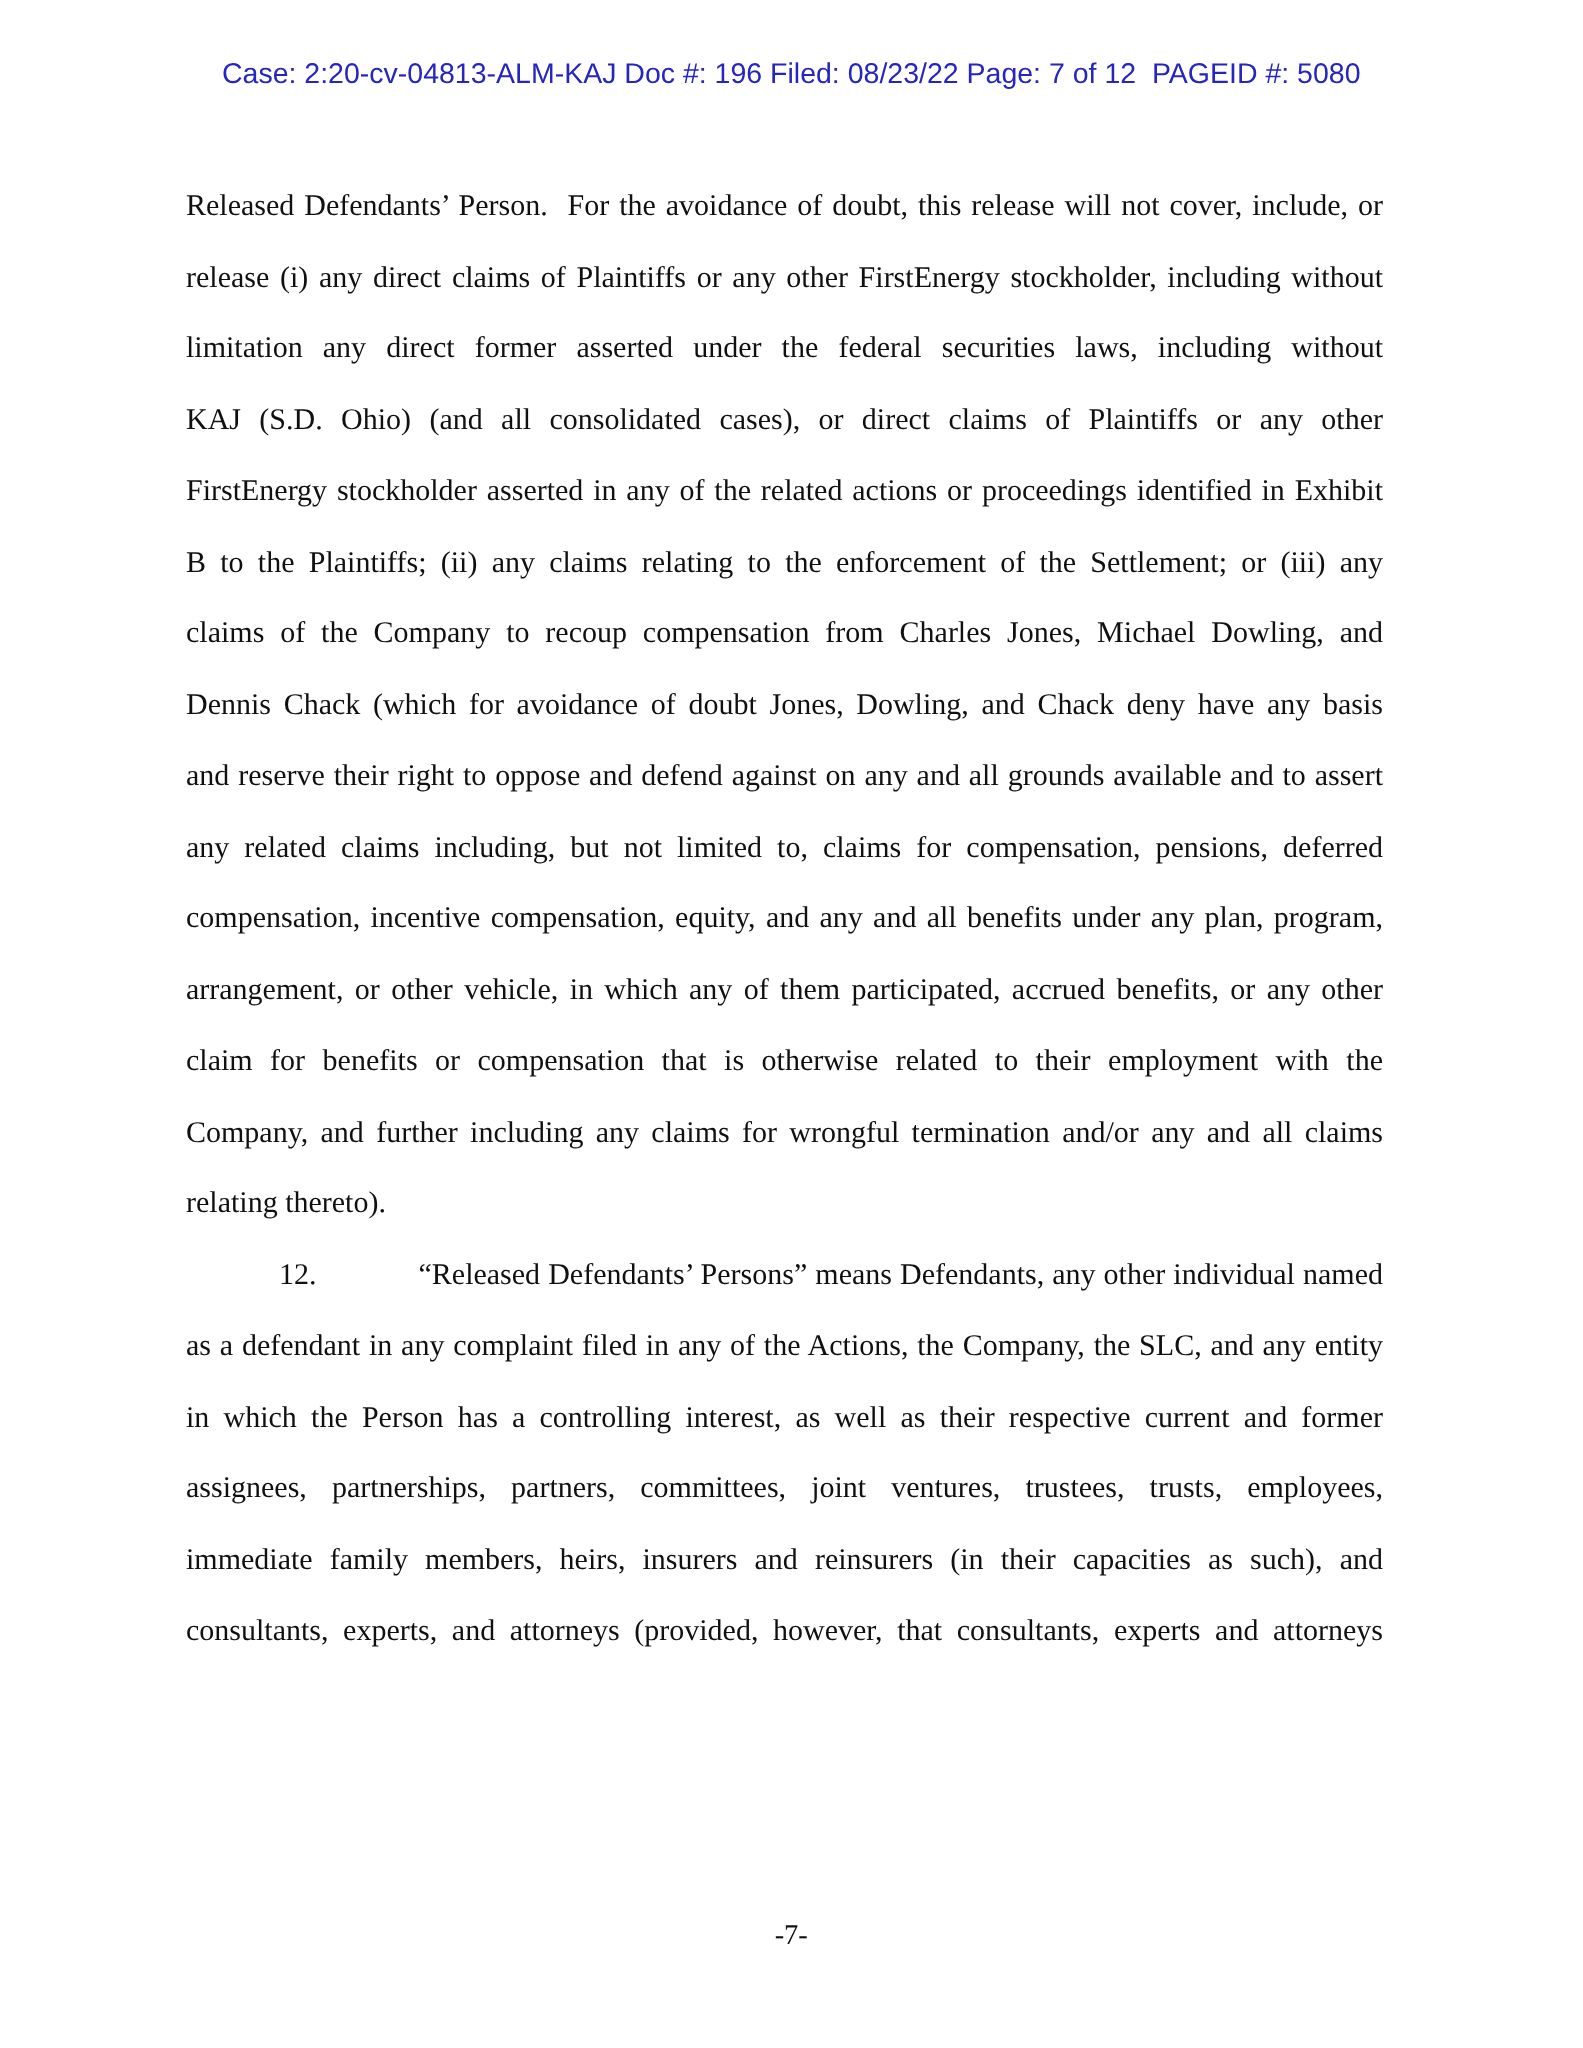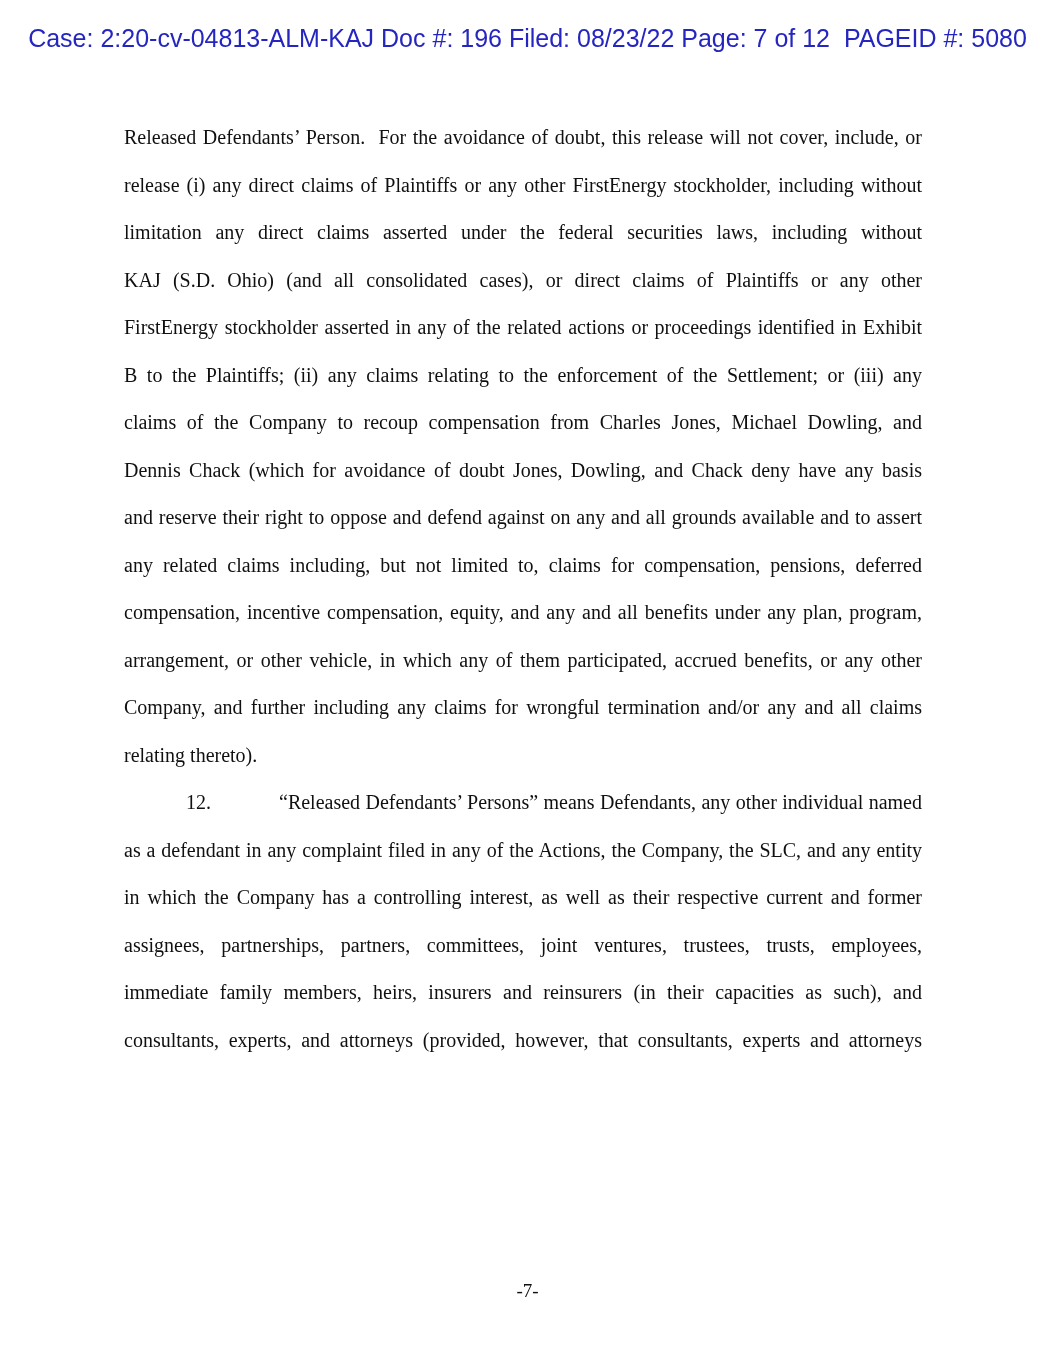--- a/index.html
+++ b/index.html
@@ -8,26 +8,26 @@
     position: relative;
     width: 1055px;
     height: 1365px;
     background: #ffffff;
     overflow: hidden;
     font-family: "Liberation Serif", "DejaVu Serif", serif;
     color: #101010;
   }
   .stamp {
     position: absolute;
-    top: 24px;
+    top: 36px;
     left: 0;
     width: 100%;
     text-align: center;
     font-family: "Liberation Sans", "DejaVu Sans", sans-serif;
-    font-size: 25px;
+    font-size: 19px;
     line-height: 28px;
     color: #2525C0;
     white-space: nowrap;
   }
   .content {
     position: absolute;
     top: 114px;
     left: 124px;
     width: 798px;
   }
@@ -64,38 +64,39 @@
 
 <div class="page">
 
   <div class="stamp">Case: 2:20-cv-04813-ALM-KAJ Doc #: 196 Filed: 08/23/22 Page: 7 of 12&nbsp; PAGEID #: 5080</div>
 
   <div class="content">
 
     <div>
       <div class="line">Released Defendants’ Person.&nbsp; For the avoidance of doubt, this release will not cover, include, or</div>
       <div class="line">release (i) any direct claims of Plaintiffs or any other FirstEnergy stockholder, including without</div>
-      <div class="line">limitation any direct claims asserted under the federal securities laws, including without</div>
+      <div class="line">limitation any direct former asserted under the federal securities laws, including without</div>
       <div class="line">KAJ (S.D. Ohio) (and all consolidated cases), or direct claims of Plaintiffs or any other</div>
       <div class="line">FirstEnergy stockholder asserted in any of the related actions or proceedings identified in Exhibit</div>
       <div class="line">B to the Plaintiffs; (ii) any claims relating to the enforcement of the Settlement; or (iii) any</div>
       <div class="line">claims of the Company to recoup compensation from Charles Jones, Michael Dowling, and</div>
       <div class="line">Dennis Chack (which for avoidance of doubt Jones, Dowling, and Chack deny have any basis</div>
       <div class="line">and reserve their right to oppose and defend against on any and all grounds available and to assert</div>
       <div class="line">any related claims including, but not limited to, claims for compensation, pensions, deferred</div>
       <div class="line">compensation, incentive compensation, equity, and any and all benefits under any plan, program,</div>
       <div class="line">arrangement, or other vehicle, in which any of them participated, accrued benefits, or any other</div>
+      <div class="line">claim for benefits or compensation that is otherwise related to their employment with the</div>
       <div class="line">Company, and further including any claims for wrongful termination and/or any and all claims</div>
       <div class="line endpara">relating thereto).</div>
     </div>
 
     <div>
       <div class="line indent"><span>12.</span><span class="tab"></span><span>“Released Defendants’ Persons” means Defendants, any other individual named</span></div>
       <div class="line">as a defendant in any complaint filed in any of the Actions, the Company, the SLC, and any entity</div>
-      <div class="line">in which the Company has a controlling interest, as well as their respective current and former</div>
+      <div class="line">in which the Person has a controlling interest, as well as their respective current and former</div>
       <div class="line">assignees, partnerships, partners, committees, joint ventures, trustees, trusts, employees,</div>
       <div class="line">immediate family members, heirs, insurers and reinsurers (in their capacities as such), and</div>
       <div class="line">consultants, experts, and attorneys (provided, however, that consultants, experts and attorneys</div>
     </div>
 
   </div>
 
   <div class="pagenum">-7-</div>
 
 </div>

